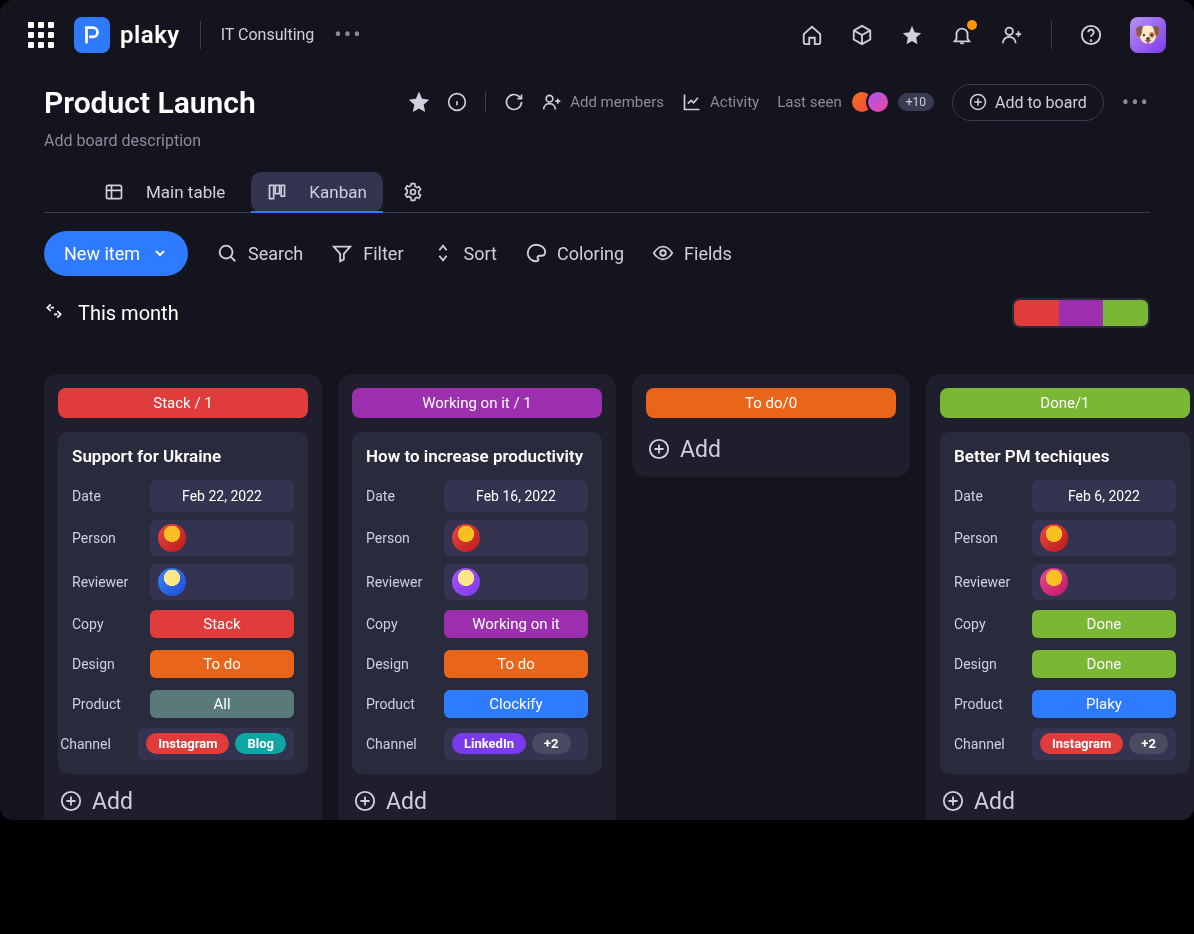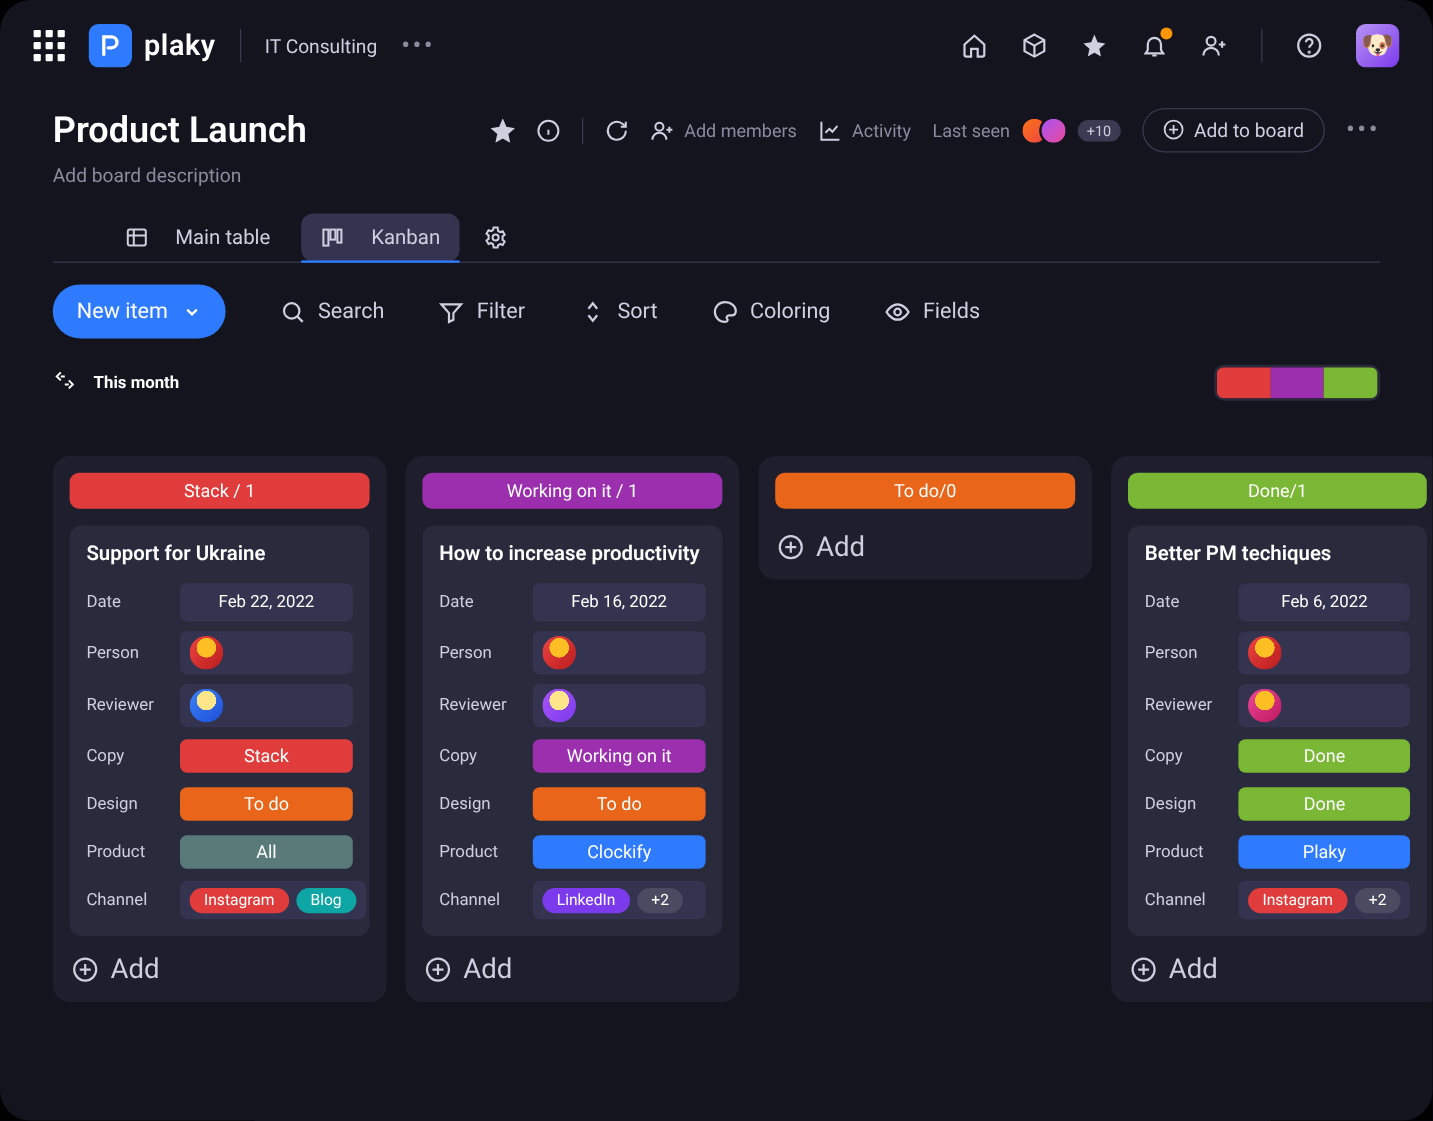--- a/index.html
+++ b/index.html
@@ -23,23 +23,23 @@
   *{box-sizing:border-box;}
   body{
     margin:0;
     background:#000;
     font-family:-apple-system,BlinkMacSystemFont,"Segoe UI",Roboto,Arial,sans-serif;
     color:var(--text);
     min-width:1194px;
   }
   .app{
     width:1194px;
-    height:934px;
+    height:820px;
     background:var(--bg);
-    border-radius:26px;
+    border-radius:13px;
     margin:0;
     position:relative;
     overflow:hidden;
     display:flex;
     flex-direction:column;
   }
   
   .topnav{
     height:76px;
     display:flex;
@@ -85,52 +85,52 @@
   
   .tabs{display:flex;align-items:center;gap:10px;padding:22px 44px 0;border-bottom:1px solid var(--border);}
   .tab{display:flex;align-items:center;gap:22px;padding:10px 16px;border-radius:10px;color:#cfcfe0;font-size:17px;cursor:pointer;}
   .tab.active{background:var(--panel3);}
   .tab-underline{position:relative;}
   .tab.active::after{content:"";position:absolute;left:0;right:0;bottom:-1px;height:2px;background:var(--blue);}
   .tab svg{width:20px;height:20px;stroke:#cfcfe0;fill:none;stroke-width:2;}
   .gear{margin-left:10px;cursor:pointer;}
 
   
-  .toolbar{display:flex;align-items:center;gap:45px;padding:18px 44px;}
+  .toolbar{display:flex;align-items:center;gap:28px;padding:18px 44px;}
   .new-item{background:var(--blue);border-radius:24px;padding:12px 20px;display:flex;align-items:center;gap:12px;font-size:18px;cursor:pointer;}
   .tool{display:flex;align-items:center;gap:10px;color:#cfcfe0;font-size:18px;cursor:pointer;}
   .tool svg{width:22px;height:22px;stroke:#cfcfe0;fill:none;stroke-width:2;}
 
   
   .section-row{display:flex;align-items:center;padding:4px 44px 14px;gap:14px;}
   .collapse-ico svg{width:20px;height:20px;stroke:#fff;fill:none;stroke-width:2;}
-  .section-title{font-size:14px;font-weight:700;}
+  .section-title{font-size:20px;font-weight:400;}
   .section-spacer{flex:1;}
   .color-bar{display:flex;border:2px solid #2a2a3d;border-radius:8px;overflow:hidden;width:138px;height:30px;}
   .color-bar span{flex:1;}
   .cb-red{background:var(--red);flex:0 0 33px;}
   .cb-purple{background:var(--purple);flex:0 0 33px;}
   .cb-green{background:var(--green);flex:1;}
 
   
   .kanban{display:flex;gap:16px;padding:0 44px 30px;overflow:hidden;margin-top:32px;}
   .col{background:var(--panel);border-radius:14px;width:278px;flex:0 0 278px;padding:14px;display:flex;flex-direction:column;gap:14px;align-self:flex-start;}
   .col-header{border-radius:8px;text-align:center;padding:6px 0;font-size:15px;color:#fff;}
   .hdr-red{background:var(--red);}
   .hdr-purple{background:var(--purple);}
   .hdr-orange{background:var(--orange);}
   .hdr-green{background:var(--green);}
 
   .card{background:var(--panel2);border-radius:10px;padding:14px;}
   .card-title{font-size:17px;font-weight:600;margin-bottom:14px;}
-  .field-row{display:flex;align-items:center;gap:10px;margin-bottom:8px;}
+  .field-row{display:flex;align-items:center;gap:10px;margin-bottom:8px;justify-content:flex-end;}
   .field-row:last-child{margin-bottom:0;}
   .field-label{width:68px;font-size:14px;color:#cfcfe0;flex-shrink:0;}
   .field-val{flex:1;background:var(--panel3);border-radius:6px;min-height:32px;display:flex;align-items:center;justify-content:center;font-size:14px;padding:4px 8px;gap:6px;}
-  .field-val.left{justify-content:flex-start;}
+  .field-val.left{justify-content:flex-start;font-weight:bold;}
   .pill{border-radius:6px;padding:5px 0;text-align:center;font-size:15px;color:#fff;width:100%;}
   .pill-red{background:var(--red);}
   .pill-orange{background:var(--orange);}
   .pill-teal{background:var(--teal);}
   .pill-purple{background:var(--purple);}
   .pill-blue{background:var(--blue);}
   .pill-green{background:var(--green);}
   .person-av{width:28px;height:28px;border-radius:50%;}
   .av1{background:radial-gradient(circle at 50% 35%, #fbbf24 35%, transparent 36%), linear-gradient(135deg,#ef4444,#b91c1c);}
   .av2{background:radial-gradient(circle at 50% 35%, #fde68a 35%, transparent 36%), linear-gradient(135deg,#3b82f6,#1d4ed8);}

